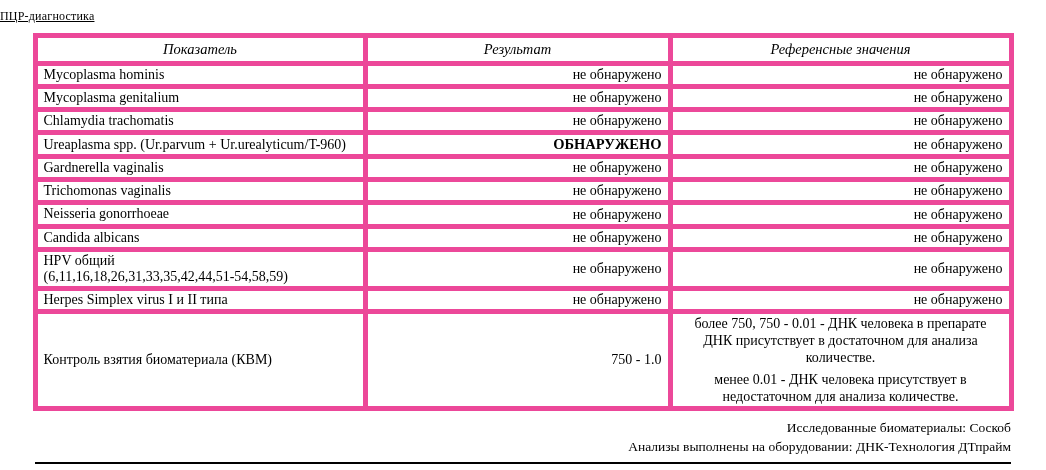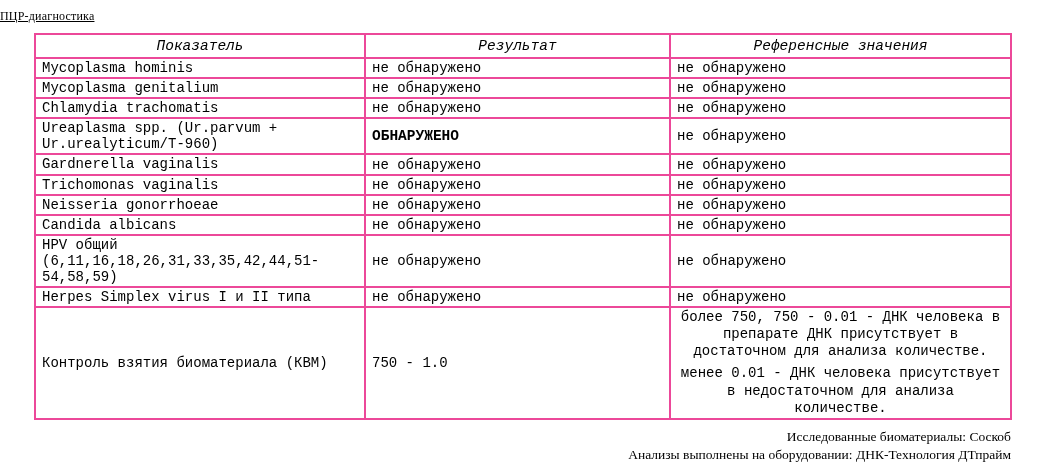--- a/index.html
+++ b/index.html
@@ -31,45 +31,44 @@
     letter-spacing: 0.2px;
     text-decoration: underline;
   }
   table.pcr {
     border-collapse: collapse;
     width: 976px;
     margin: 0 auto;
     table-layout: fixed;
   }
   table.pcr td, table.pcr th {
-    border: 2px solid #ec4899;
+    border: 5px solid #ec4899;
     font-size: 14px;
     font-weight: normal;
     padding: 1px 6px;
     vertical-align: middle;
-    font-family: Liberation Mono, monospace;
   }
   table.pcr thead td {
     text-align: center;
     font-style: italic;
     font-size: 14.5px;
     padding: 3px 6px;
   }
   .col-name { width: 330px; }
   .col-res  { width: 305px; }
   .col-ref  { width: 341px; }
 
   td.name-cell {
     text-align: left;
     line-height: 1.15;
     padding-top: 2px;
     padding-bottom: 2px;
   }
   td.res-cell, td.ref-cell {
-    text-align: left;
+    text-align: right;
   }
   td.res-cell.bold {
     font-weight: bold;
     font-size: 14.5px;
   }
   td.kvm-name {
     text-align: left;
     padding-left: 14px;
   }
   td.kvm-ref {

